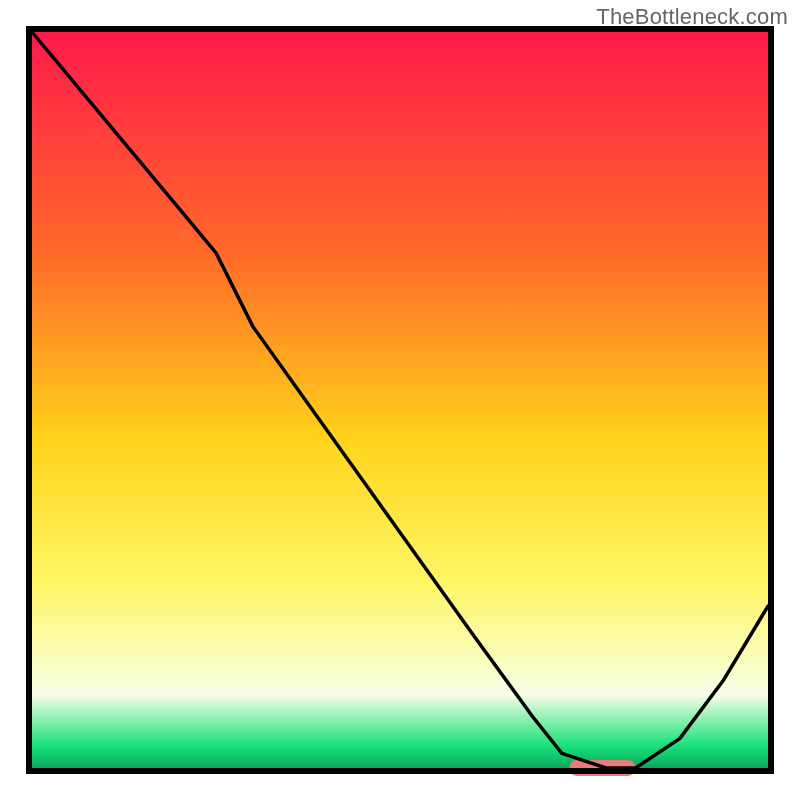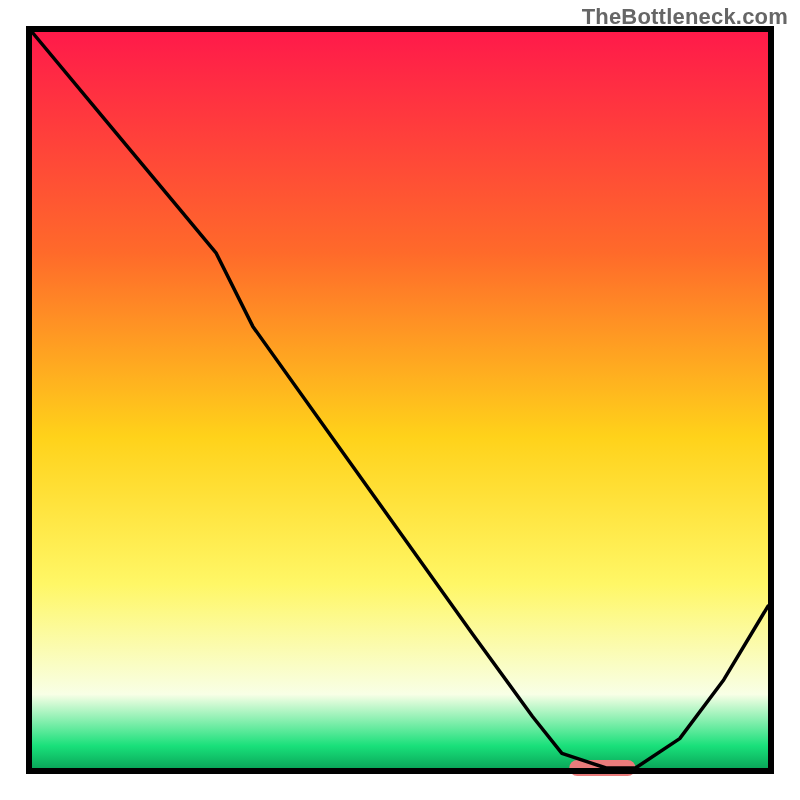--- a/index.html
+++ b/index.html
@@ -14,21 +14,21 @@
     position: relative;
     width: 800px;
     height: 800px;
   }
   .watermark {
     position: absolute;
     top: 4px;
     right: 12px;
     color: #666666;
     font-size: 22px;
-    font-weight: 700;
+    font-weight: 400;
     letter-spacing: 0.2px;
     user-select: none;
   }
   svg {
     display: block;
   }
 </style>
 </head>
 <body>
 

